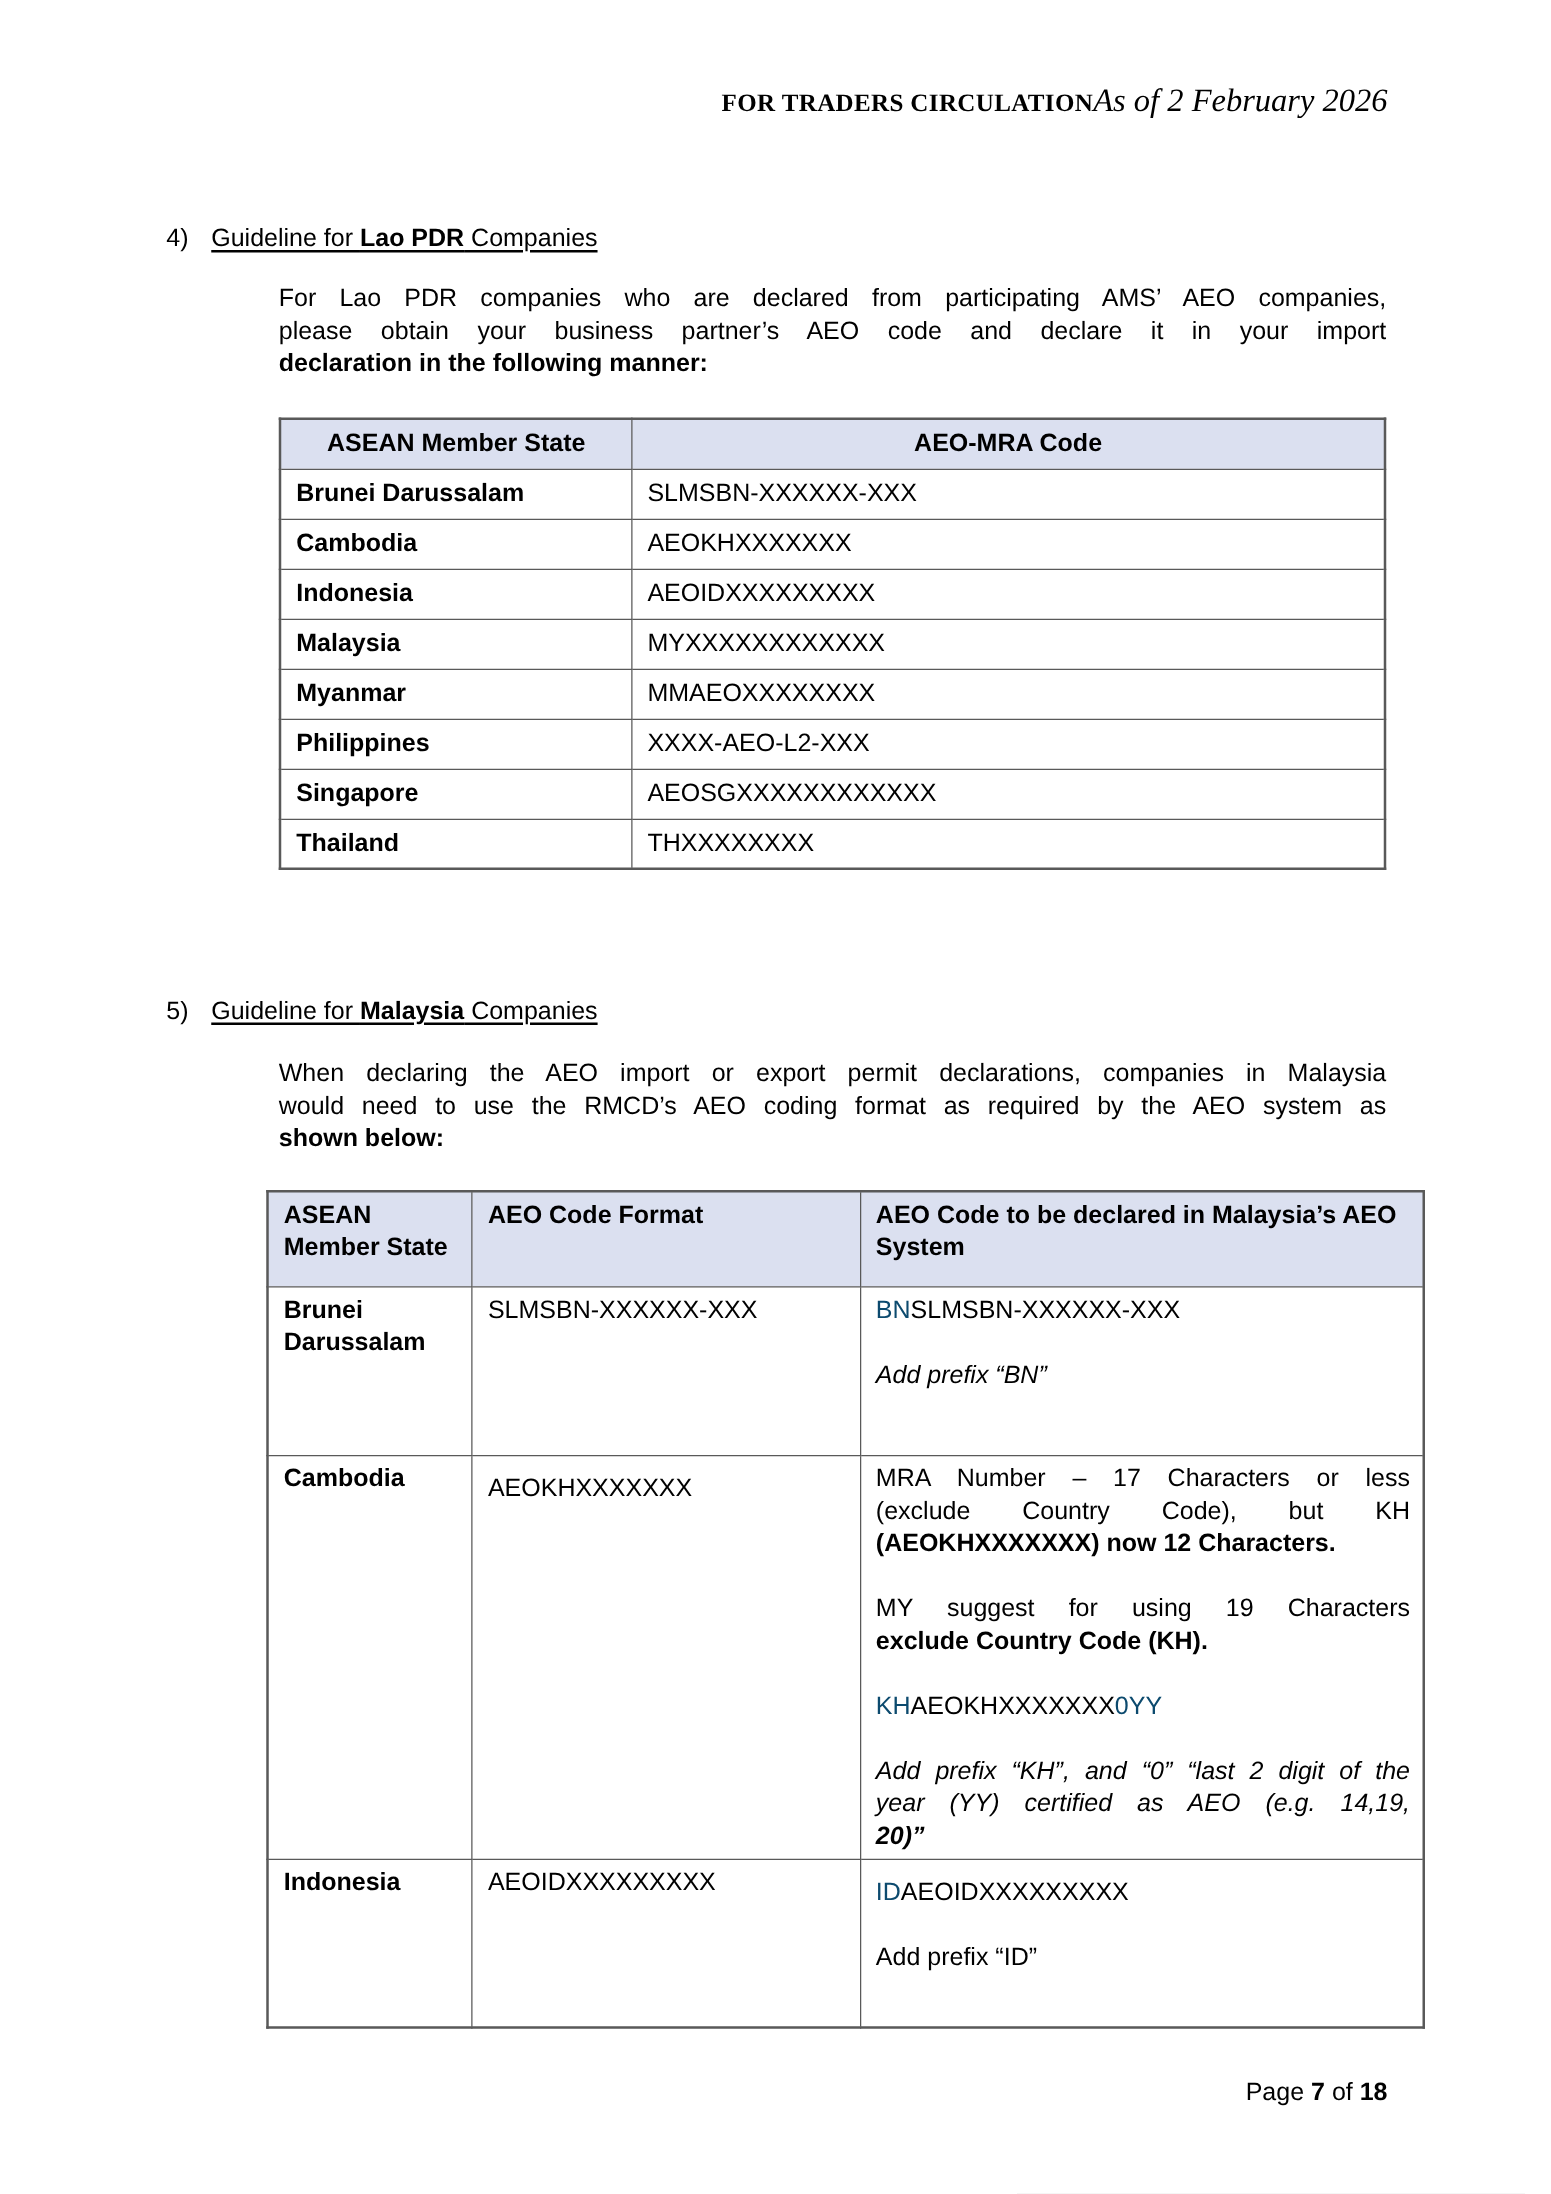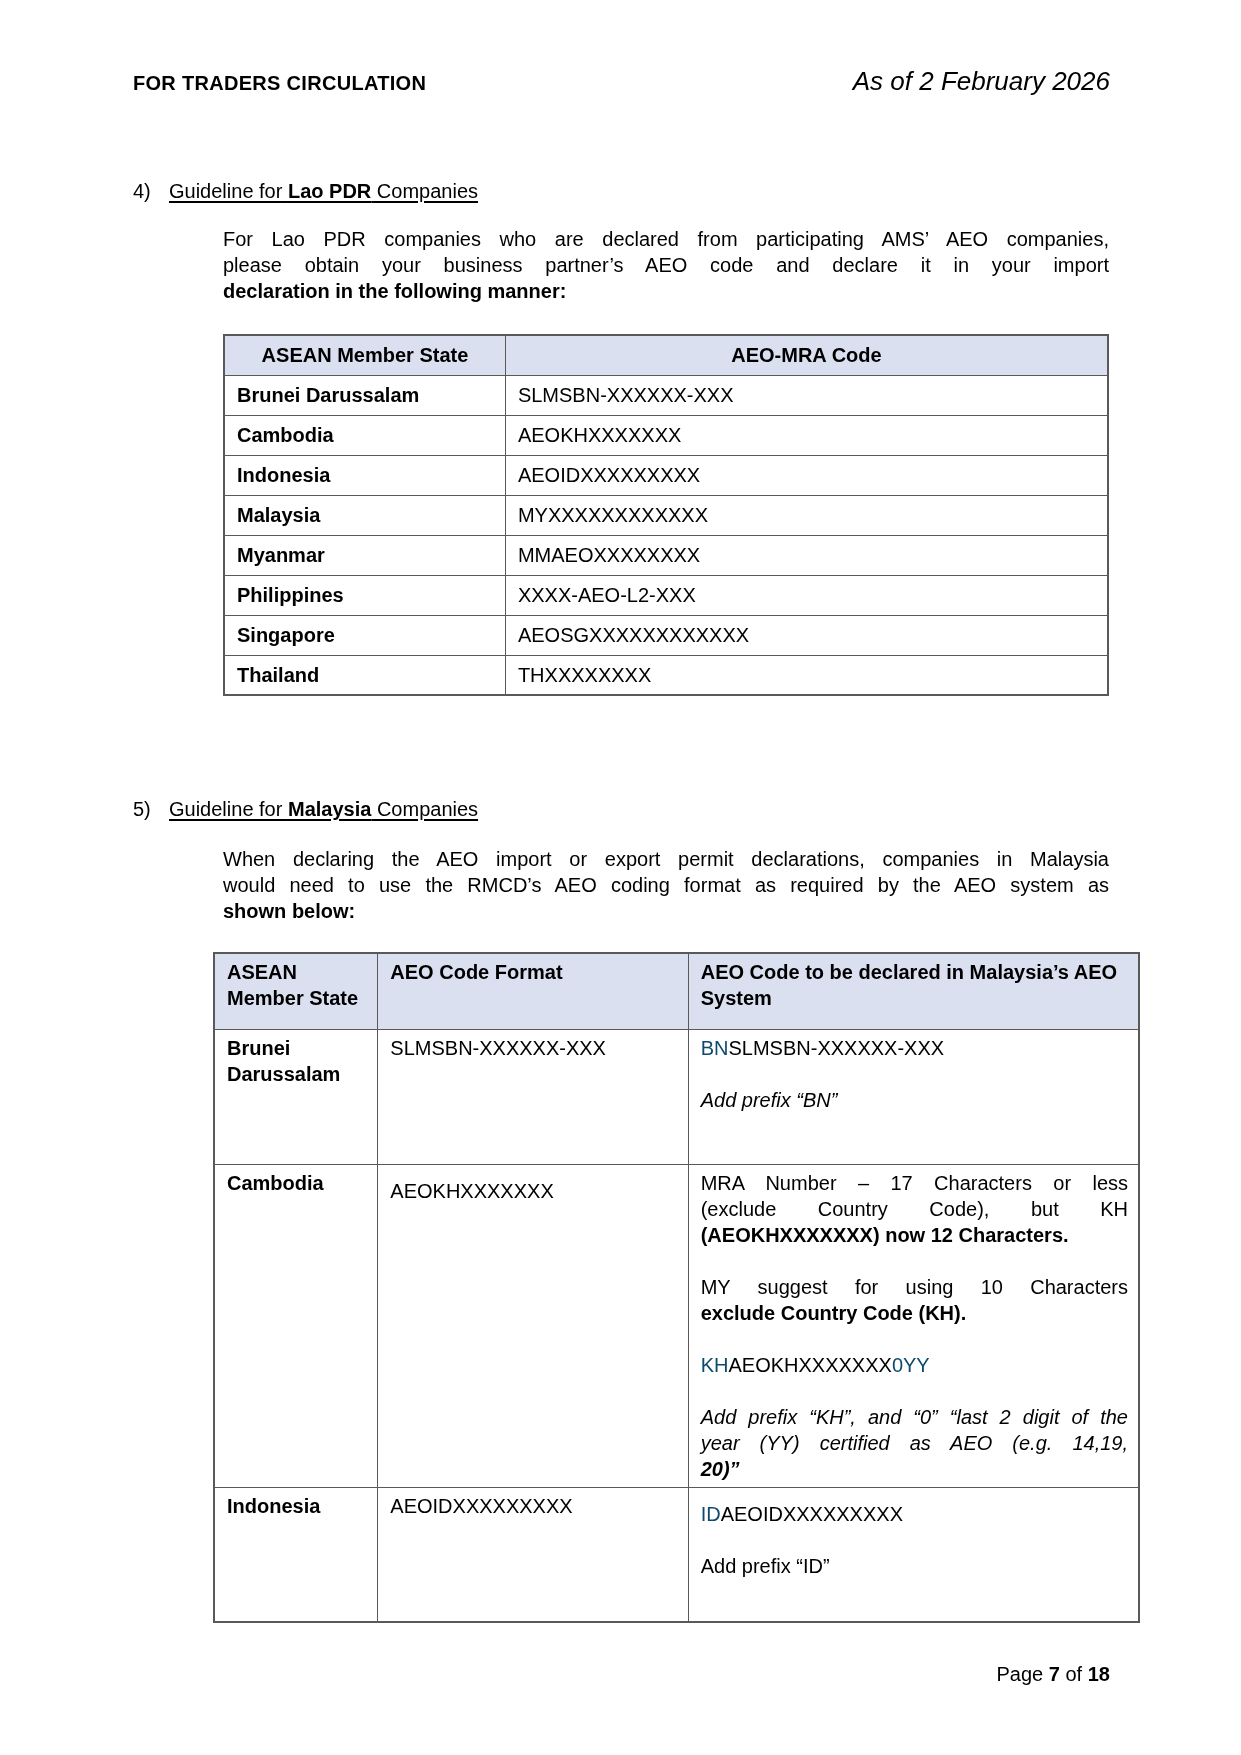--- a/index.html
+++ b/index.html
@@ -15,23 +15,23 @@
     font-size: 20px;
     line-height: 26px;
     padding: 68px 131px 0 133px;
     overflow: hidden;
     position: relative;
   }
 
   
   .doc-header {
     display: flex;
-    justify-content: space-between;
+    justify-content: flex-end;
     align-items: baseline;
-    font-family: Liberation Sans, sans-serif;
+    font-family: Liberation Serif, serif;
   }
   .hdr-left  { font-weight: bold; font-size: 20px; letter-spacing: 0.3px; }
   .hdr-right { font-style: italic; font-size: 26px; }
 
   
   .sec-heading { margin-top: 82px; }
   .sec-num { display: inline-block; width: 36px; }
   .sec-title { text-decoration: underline; text-underline-offset: 3px; }
   .sec-title b { font-weight: bold; }
 
@@ -207,21 +207,21 @@
           <div class="cell-offset">AEOKHXXXXXXX</div>
         </td>
         <td>
           <div>
             <div class="jline">MRA Number – 17 Characters or less</div>
             <div class="jline">(exclude Country Code), but KH</div>
             <div class="lline">(AEOKHXXXXXXX) now 12 Characters.</div>
           </div>
           <div class="blank"></div>
           <div>
-            <div class="jline">MY suggest for using 10 Characters</div>
+            <div class="jline">MY suggest for using 19 Characters</div>
             <div class="lline">exclude Country Code (KH).</div>
           </div>
           <div class="blank"></div>
           <div><span class="blue">KH</span><span>AEOKHXXXXXXX</span><span class="blue">0YY</span></div>
           <div class="blank"></div>
           <div class="note-italic">
             <div class="jline">Add prefix “KH”, and “0” “last 2 digit of the</div>
             <div class="jline">year (YY) certified as AEO (e.g. 14,19,</div>
             <div class="lline">20)”</div>
           </div>

